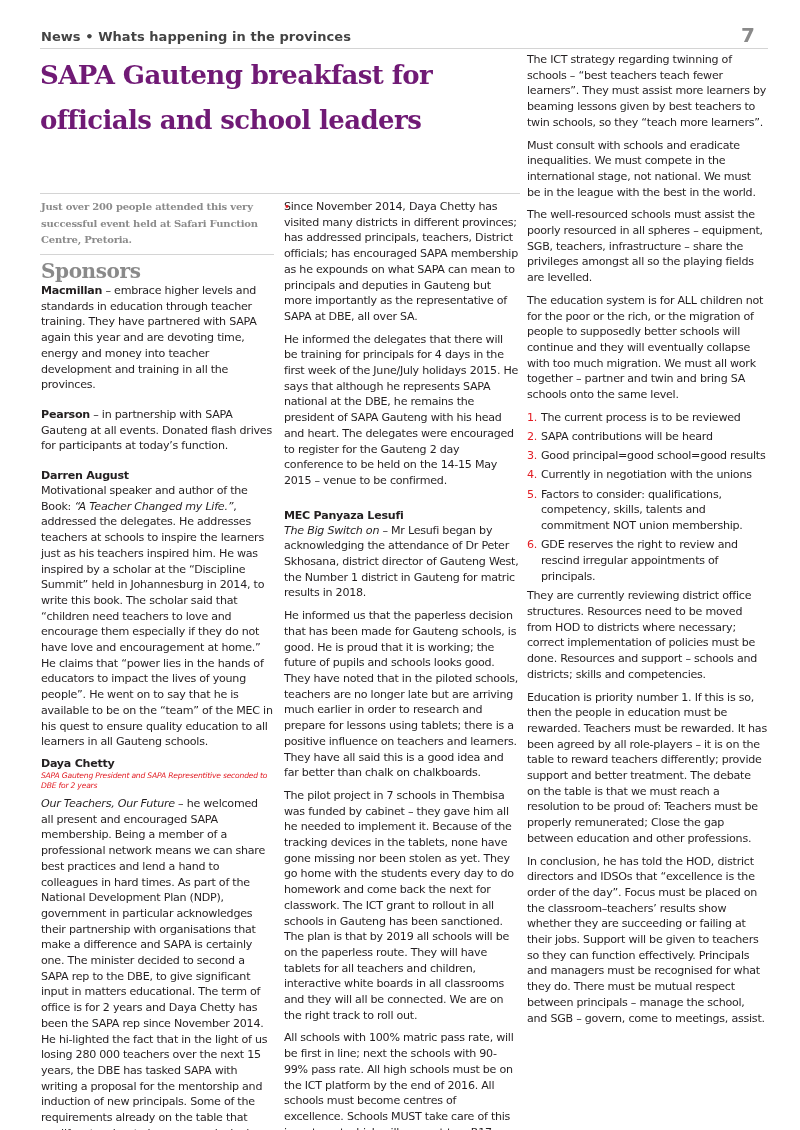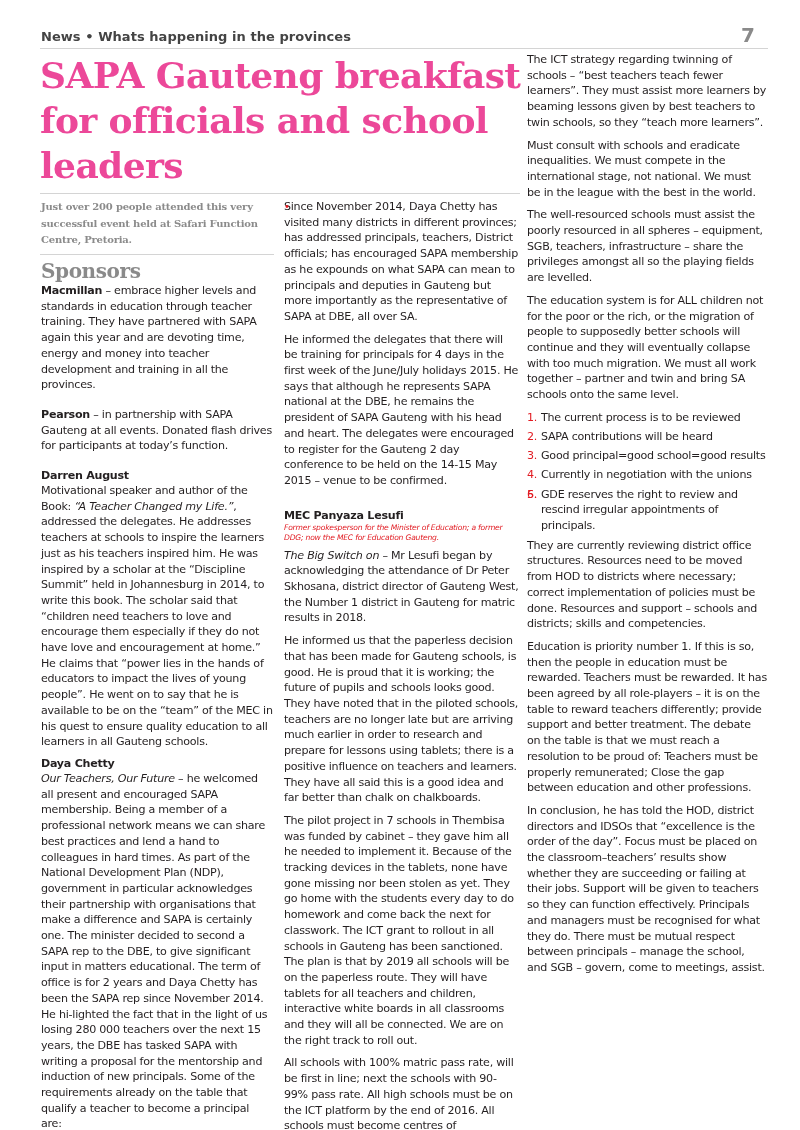--- a/index.html
+++ b/index.html
@@ -3,21 +3,21 @@
   <meta charset="utf-8">
   <style>
     * { box-sizing: border-box; margin: 0; padding: 0; }
     html, body { width: 800px; height: 1130px; background: #ffffff; overflow: hidden; }
     body { position: relative; font-family: "DejaVu Sans", sans-serif; color: #231f20; }
 
     .running-head { position: absolute; left: 41px; top: 29px; font-size: 13px; font-weight: bold; color: #444; letter-spacing: 0.05px; }
     .page-number { position: absolute; left: 741px; top: 23px; font-size: 20px; font-weight: bold; color: #8a8a8a; font-family: "DejaVu Sans", sans-serif; }
     .rule { position: absolute; height: 1px; background: #d4d4d4; }
 
-    .headline { position: absolute; left: 40px; top: 53px; width: 500px; font-family: "DejaVu Serif", serif; font-weight: bold; font-size: 36px; line-height: 45px; color: #ec4899; letter-spacing: -0.6px; }
+    .headline { position: absolute; left: 40px; top: 53px; width: 500px; font-family: "DejaVu Serif", serif; font-weight: bold; font-size: 26px; line-height: 45px; color: #701a75; letter-spacing: -0.6px; }
     .standfirst { position: absolute; left: 41px; top: 199px; width: 235px; font-family: "DejaVu Serif", serif; font-size: 10px; line-height: 16.5px; color: #8b8b8b; font-weight: bold; letter-spacing: -0.2px; }
 
     .col { position: absolute; font-size: 11.1px; line-height: 15.7px; color: #231f20; letter-spacing: -0.25px; }
     .col p { margin-bottom: 7px; }
     .col-1 { left: 41px; top: 260px; width: 232px; }
     .col-2 { left: 284px; top: 195px; width: 235px; }
     .col-3 { left: 527px; top: 52px; width: 240px; }
 
     .section-heading { font-family: "DejaVu Serif", serif; font-weight: bold; font-size: 20px; line-height: 22px; color: #8a8a8a; letter-spacing: -0.4px; margin-bottom: 1px; }
     .person-name { font-weight: bold; font-size: 11.1px; line-height: 15px; }
@@ -58,53 +58,53 @@
     <span class="bold">Pearson</span><span> – in partnership with SAPA Gauteng at all events. Donated flash drives for participants at today’s function.</span>
   </p>
   <div class="spacer"></div>
 
   <div class="person-name">Darren August</div>
   <p style="margin-bottom:6px;">
     <span>Motivational speaker and author of the Book: </span><span class="ital">“A Teacher Changed my Life.”</span><span>, addressed the delegates. He addresses teachers at schools to inspire the learners just as his teachers inspired him. He was inspired by a scholar at the “Discipline Summit” held in Johannesburg in 2014, to write this book. The scholar said that “children need teachers to love and encourage them especially if they do not have love and encouragement at home.” He claims that “power lies in the hands of educators to impact the lives of young people”. He went on to say that he is available to be on the “team” of the MEC in his quest to ensure quality education to all learners in all Gauteng schools.</span>
   </p>
 
   <div class="person-name">Daya Chetty</div>
+  <div class="person-role">SAPA Gauteng President and SAPA Representitive seconded to DBE for 2 years</div>
   <p style="margin-bottom:2px;">
     <span class="ital">Our Teachers, Our Future</span><span> – he welcomed all present and encouraged SAPA membership. Being a member of a professional network means we can share best practices and lend a hand to colleagues in hard times. As part of the National Development Plan (NDP), government in particular acknowledges their partnership with organisations that make a difference and SAPA is certainly one.  The minister decided to second a SAPA rep to the DBE, to give significant input in matters educational. The term of office is for 2 years and Daya Chetty has been the SAPA rep since November 2014. He hi-lighted the fact that in the light of us losing 280 000 teachers over the next 15 years, the DBE has tasked SAPA with writing a proposal for the mentorship and induction of new principals. Some of the requirements already on the table that qualify a teacher to become a principal are:</span>
   </p>
 
 </div>
 
 <div class="col col-2">
   <ul class="bullets">
     <li><span class="bullet">•</span></li>
   </ul>
   <p>Since November 2014, Daya Chetty has visited many districts in different provinces; has addressed principals, teachers, District officials; has encouraged SAPA membership as he expounds on what SAPA can mean to principals and deputies in Gauteng but more importantly as the representative of SAPA at DBE, all over SA.</p>
   <p>He informed the delegates that there will be training for principals for 4 days in the first week of the June/July holidays 2015. He says that although he represents SAPA national at the DBE, he remains the president of SAPA Gauteng with his head and heart. The delegates were encouraged to register for the Gauteng 2 day conference to be held on the 14-15 May 2015 – venue to be confirmed.</p>
   <div class="spacer-sm"></div>
 
   <div class="person-name">MEC Panyaza Lesufi</div>
-  <div class="person-role">Former spokesperson for the Minister of Education; a former DDG; now the MEC for Education Gauteng.</div>
   <p>
     <span class="ital">The Big Switch on</span><span> – Mr Lesufi began by acknowledging the attendance of Dr Peter Skhosana, district director of Gauteng West, the Number 1 district in Gauteng for matric results in 2018.</span>
   </p>
   <p>He informed us that the paperless decision that has been made for Gauteng schools, is good. He is proud that it is working; the future of pupils and schools looks good. They have noted that in the piloted schools, teachers are no longer late but are arriving much earlier in order to research and prepare for lessons using tablets; there is a positive influence on teachers and learners. They have all said this is a good idea and far better than chalk on chalkboards.</p>
   <p>The pilot project in 7 schools in Thembisa was funded by cabinet – they gave him all he needed to implement it. Because of the tracking devices in the tablets, none have gone missing nor been stolen as yet. They go home with the students every day to do homework and come back the next for classwork. The ICT grant to rollout in all schools in Gauteng has been sanctioned.  The plan is that by 2019 all schools will be on the paperless route. They will have tablets for all teachers and children, interactive white boards in all classrooms and they will all be connected. We are on the right track to roll out.</p>
   <p>All schools with 100% matric pass rate, will be first in line; next the schools with 90-99% pass rate. All high schools must be on the ICT platform by the end of 2016. All schools must become centres of excellence. Schools MUST take care of this investment which will amount to a R17 billion investment by the State over the next 5 years.</p>
 </div>
 
 <div class="col col-3">
   <p>The ICT strategy regarding twinning of schools – “best teachers teach fewer learners”. They must assist more learners by beaming lessons given by best teachers to twin schools, so they “teach more learners”.</p>
   <p>Must consult with schools and eradicate inequalities. We must compete in the international stage, not national. We must be in the league with the best in the world.</p>
   <p>The well-resourced schools must assist the poorly resourced in all spheres – equipment, SGB, teachers, infrastructure – share the privileges amongst all so the playing fields are levelled.</p>
   <p>The education system is for ALL children not for the poor or the rich, or the migration of people to supposedly better schools will continue and they will eventually collapse with too much migration. We must all work together – partner and twin and bring SA schools onto the same level.</p>
   <ol class="numbered">
     <li><span class="num">1.</span><span>The current process is to be reviewed</span></li>
     <li><span class="num">2.</span><span>SAPA contributions will be heard</span></li>
     <li><span class="num">3.</span><span>Good principal=good school=good results</span></li>
     <li><span class="num">4.</span><span>Currently in negotiation with the unions</span></li>
-    <li><span class="num">5.</span></li>
+    <li><span class="num">5.</span><span>Factors to consider: qualifications, competency, skills, talents and commitment NOT union membership.</span></li>
     <li><span class="num">6.</span><span>GDE reserves the right to review and rescind irregular appointments of principals.</span></li>
   </ol>
   <p>They are currently reviewing district office structures. Resources need to be moved from HOD to districts where necessary; correct implementation of policies must be done. Resources and support – schools and districts; skills and competencies.</p>
   <p>Education is priority number 1. If this is so, then the people in education must be rewarded. Teachers must be rewarded. It has been agreed by all role-players – it is on the table to reward teachers differently; provide support and better treatment. The debate on the table is that we must reach a resolution to be proud of: Teachers must be properly remunerated; Close the gap between education and other professions.</p>
   <p>In conclusion, he has told the HOD, district directors and IDSOs that “excellence is the order of the day”. Focus must be placed on the classroom–teachers’ results show whether they are succeeding or failing at their jobs. Support will be given to teachers so they can function effectively. Principals and managers must be recognised for what they do. There must be mutual respect between principals – manage the school, and SGB – govern, come to meetings, assist.</p>
 </div>
 
 </body></html>

